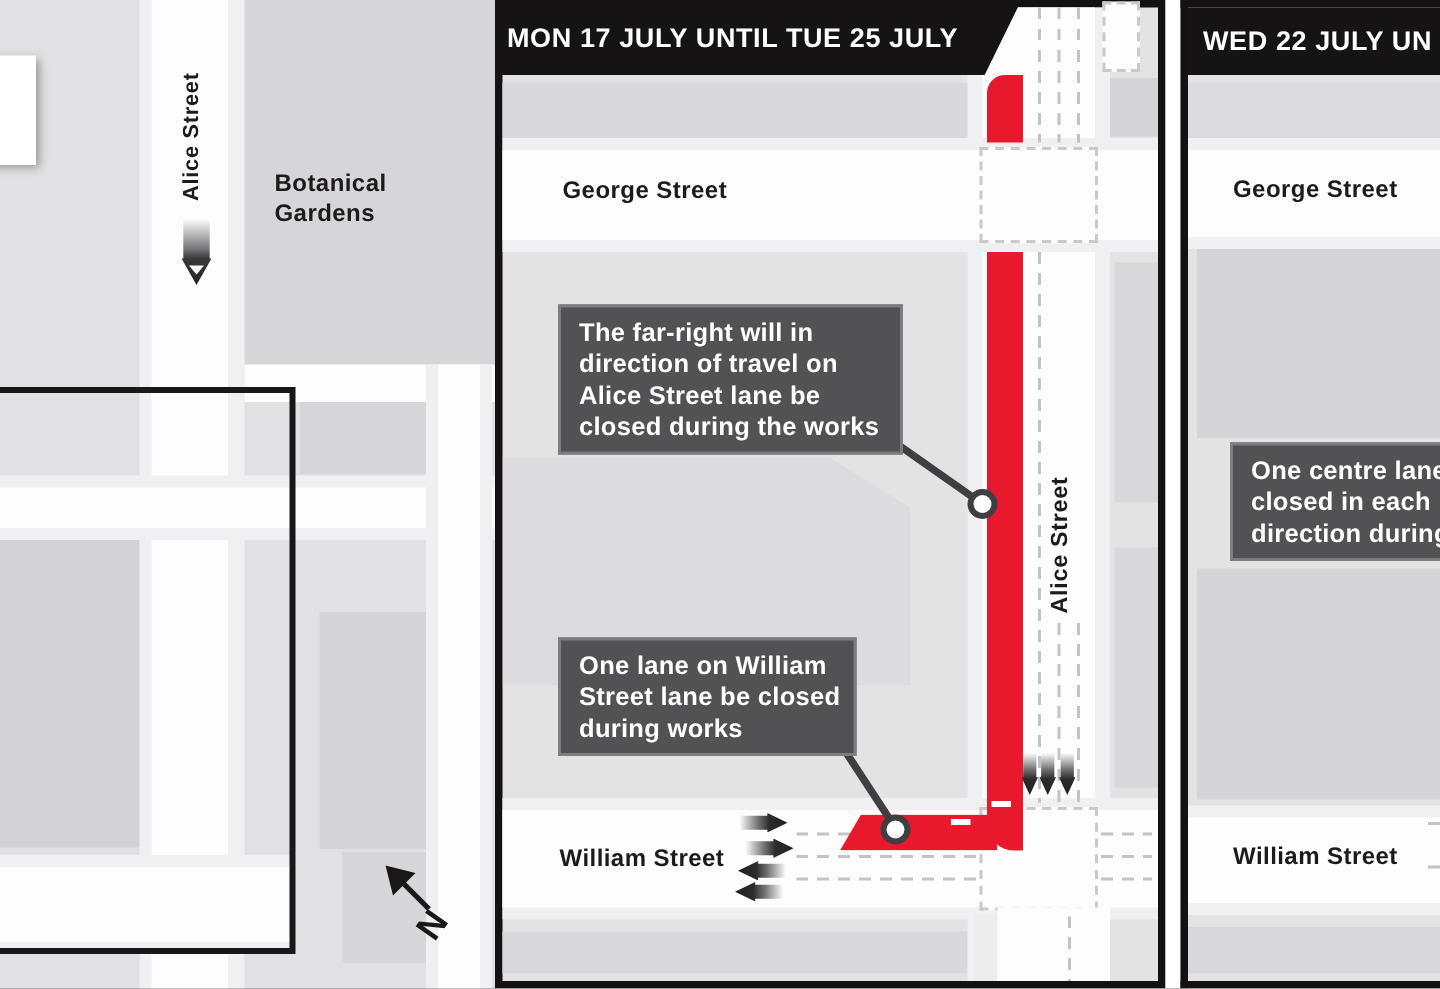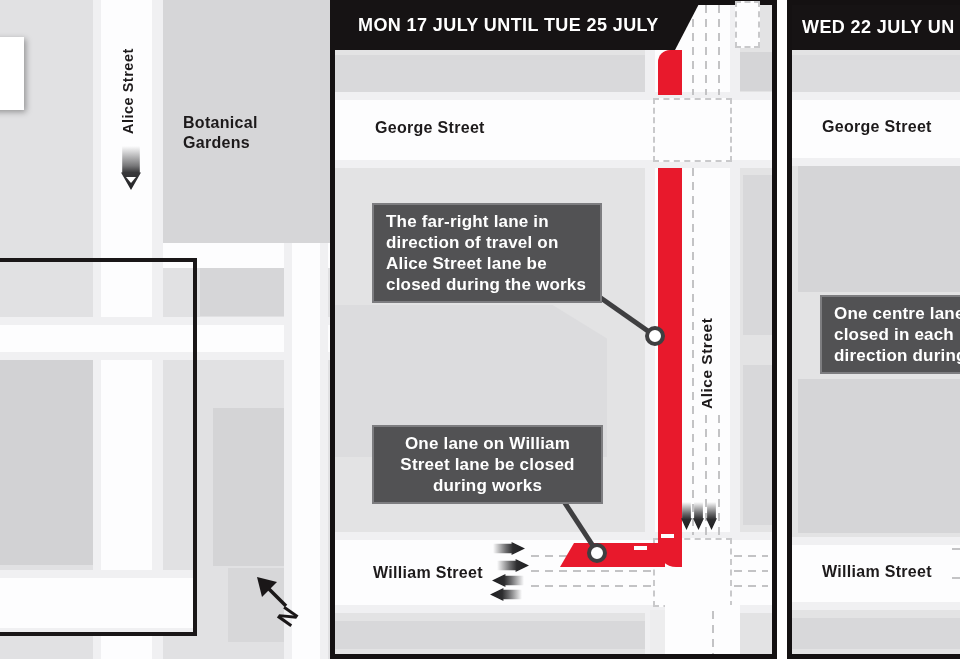--- a/index.html
+++ b/index.html
@@ -135,36 +135,36 @@
     <div class="arr-l" style="left:155px;top:583px;z-index:22;"></div>
 
     <svg class="abs" width="437" height="649" viewBox="0 0 437 649" style="left:0;top:0;z-index:30;pointer-events:none;">
       <line x1="263" y1="291" x2="320" y2="331" stroke="#3f3f41" stroke-width="5"></line>
       <circle cx="320" cy="331" r="8" fill="#fff" stroke="#3f3f41" stroke-width="4"></circle>
       <line x1="226" y1="492" x2="262" y2="547" stroke="#3f3f41" stroke-width="5"></line>
       <circle cx="262" cy="548" r="8" fill="#fff" stroke="#3f3f41" stroke-width="4"></circle>
     </svg>
 
     <div class="callout" style="left:37px;top:198px;width:230px;">
-      <span>The far-right lane in</span>
+      <span>The far-right will in</span>
       <span>direction of travel on</span>
       <span>Alice Street lane be</span>
       <span>closed during the works</span>
     </div>
-    <div class="callout" style="left:37px;top:420px;width:231px;text-align:center;">
+    <div class="callout" style="left:37px;top:420px;width:199px;">
       <span>One lane on William</span>
       <span>Street lane be closed</span>
       <span>during works</span>
     </div>
 
     <div class="street-label" style="left:40px;top:114px;">George Street</div>
     <div class="vlabel" style="left:363px;top:288px;height:116px;font-size:15.5px;z-index:25;">Alice Street</div>
     <div class="street-label" style="left:38px;top:559px;">William Street</div>
 
-    <div class="header-bar" style="left:-5px;top:-5px;width:343px;height:50px;line-height:50px;padding-left:28px;z-index:50;clip-path:polygon(0 0,100% 0,93% 100%,0 100%);">
+    <div class="header-bar" style="left:-5px;top:-5px;width:343px;height:50px;line-height:50px;padding-left:8px;z-index:50;clip-path:polygon(0 0,100% 0,93% 100%,0 100%);">
       <span>MON 17 JULY UNTIL TUE 25 JULY</span>
     </div>
   </div>
 
   <div class="road" style="left:777px;top:0;width:10px;height:659px;background:#fff;"></div>
 
   <div class="panel" style="left:787px;top:0;width:173px;height:659px;border:5px solid #141112;border-right:none;">
 
     <div class="block" style="left:0;top:50px;width:168px;height:38px;background:#dcdcde;"></div>
     <div class="block" style="left:6px;top:161px;width:162px;height:126px;"></div>

